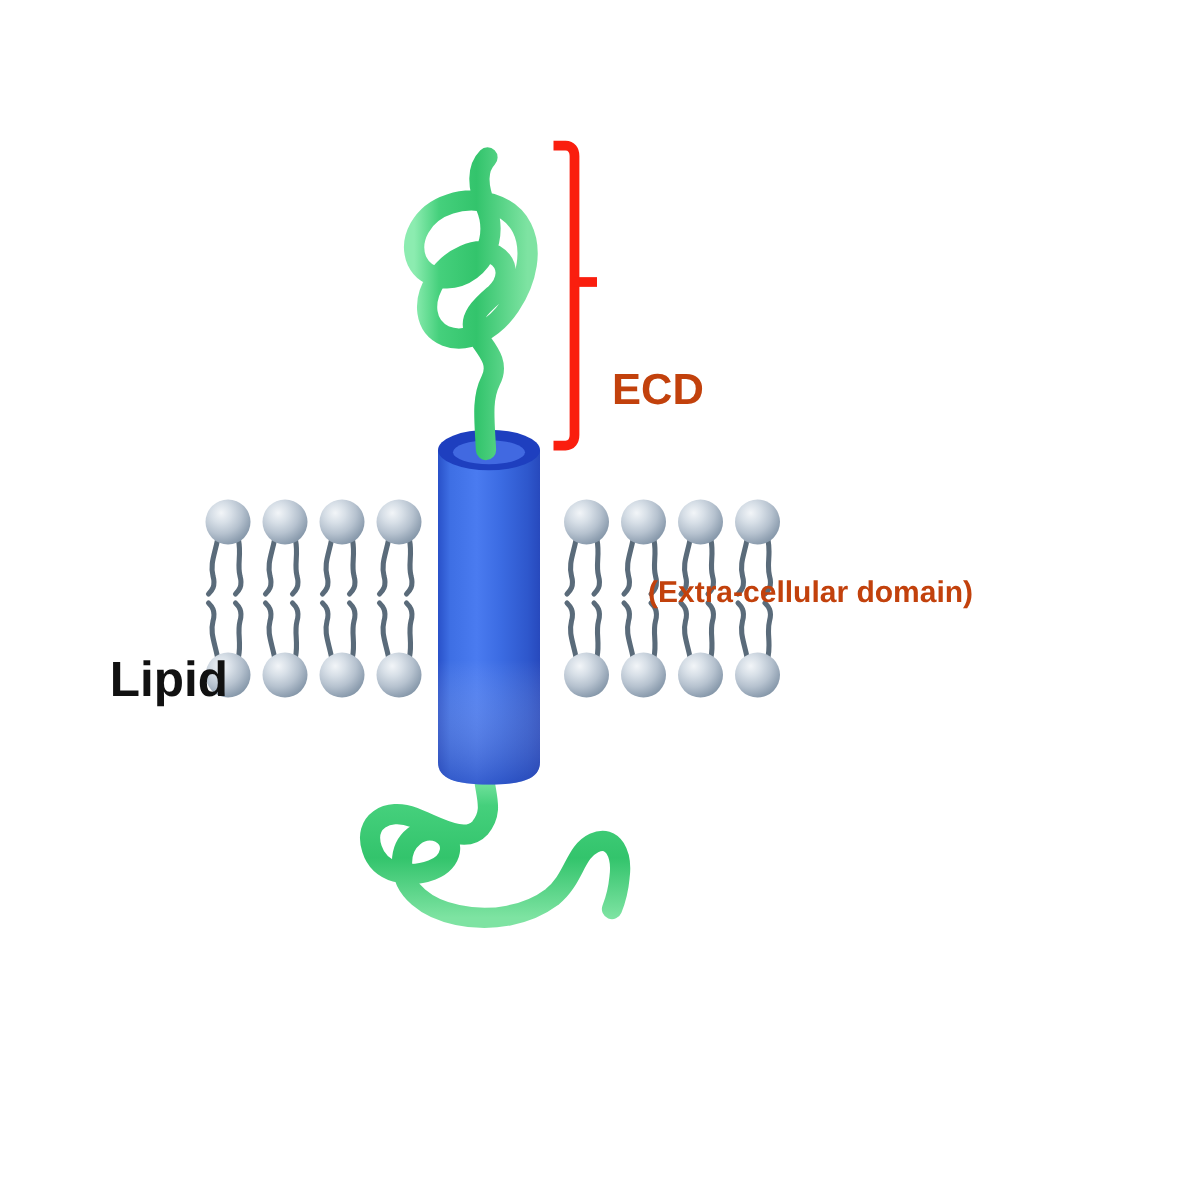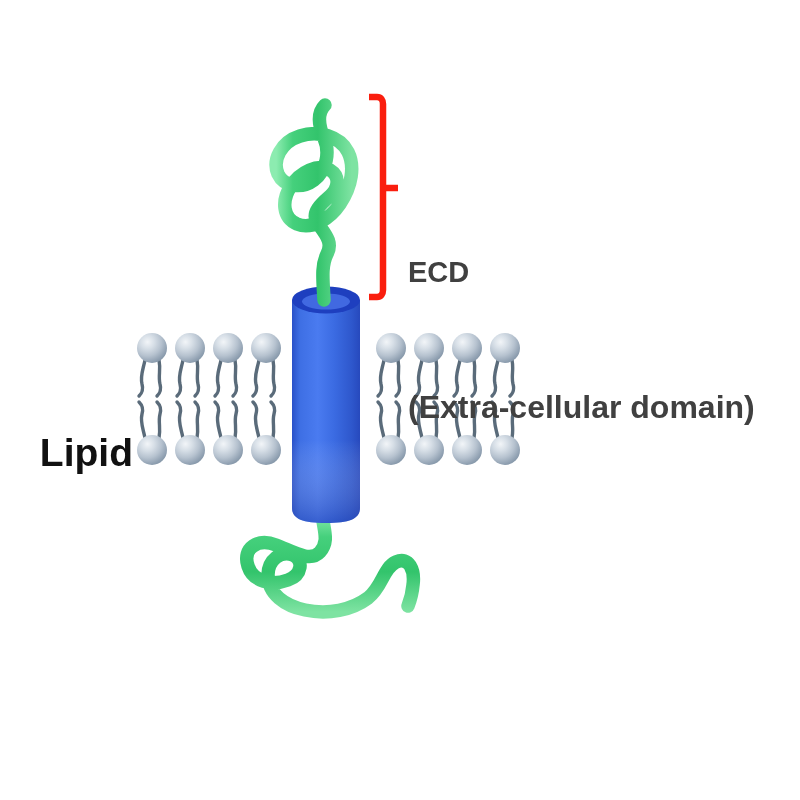--- a/index.html
+++ b/index.html
@@ -23,36 +23,36 @@
     top: 0;
     width: 800px;
     height: 800px;
   }
   .lbl {
     position: absolute;
     white-space: pre;
     font-weight: bold;
   }
   #lipid-label {
-    left: 5px;
+    left: 24px;
     top: 358px;
     width: 128px;
     text-align: right;
     color: #111111;
-    font-size: 39px;
+    font-size: 33px;
     line-height: 38px;
   }
   #ecd-label {
     left: 408px;
-    top: 160px;
-    color: #404040;
+    top: 148px;
+    color: #c2410c;
     font-size: 29px;
     line-height: 45px;
   }
-  #ecd-label .line2 { font-size: 32px; }
+  #ecd-label .line2 { font-size: 20px; margin-left: 24px; }
 </style>
 </head>
 <body>
 
 <div id="canvas">
 
   <svg id="figure" viewBox="0 0 800 800" xmlns="http://www.w3.org/2000/svg">
     <defs>
 
       <linearGradient id="gGreenV" x1="0" y1="0" x2="1" y2="0">

